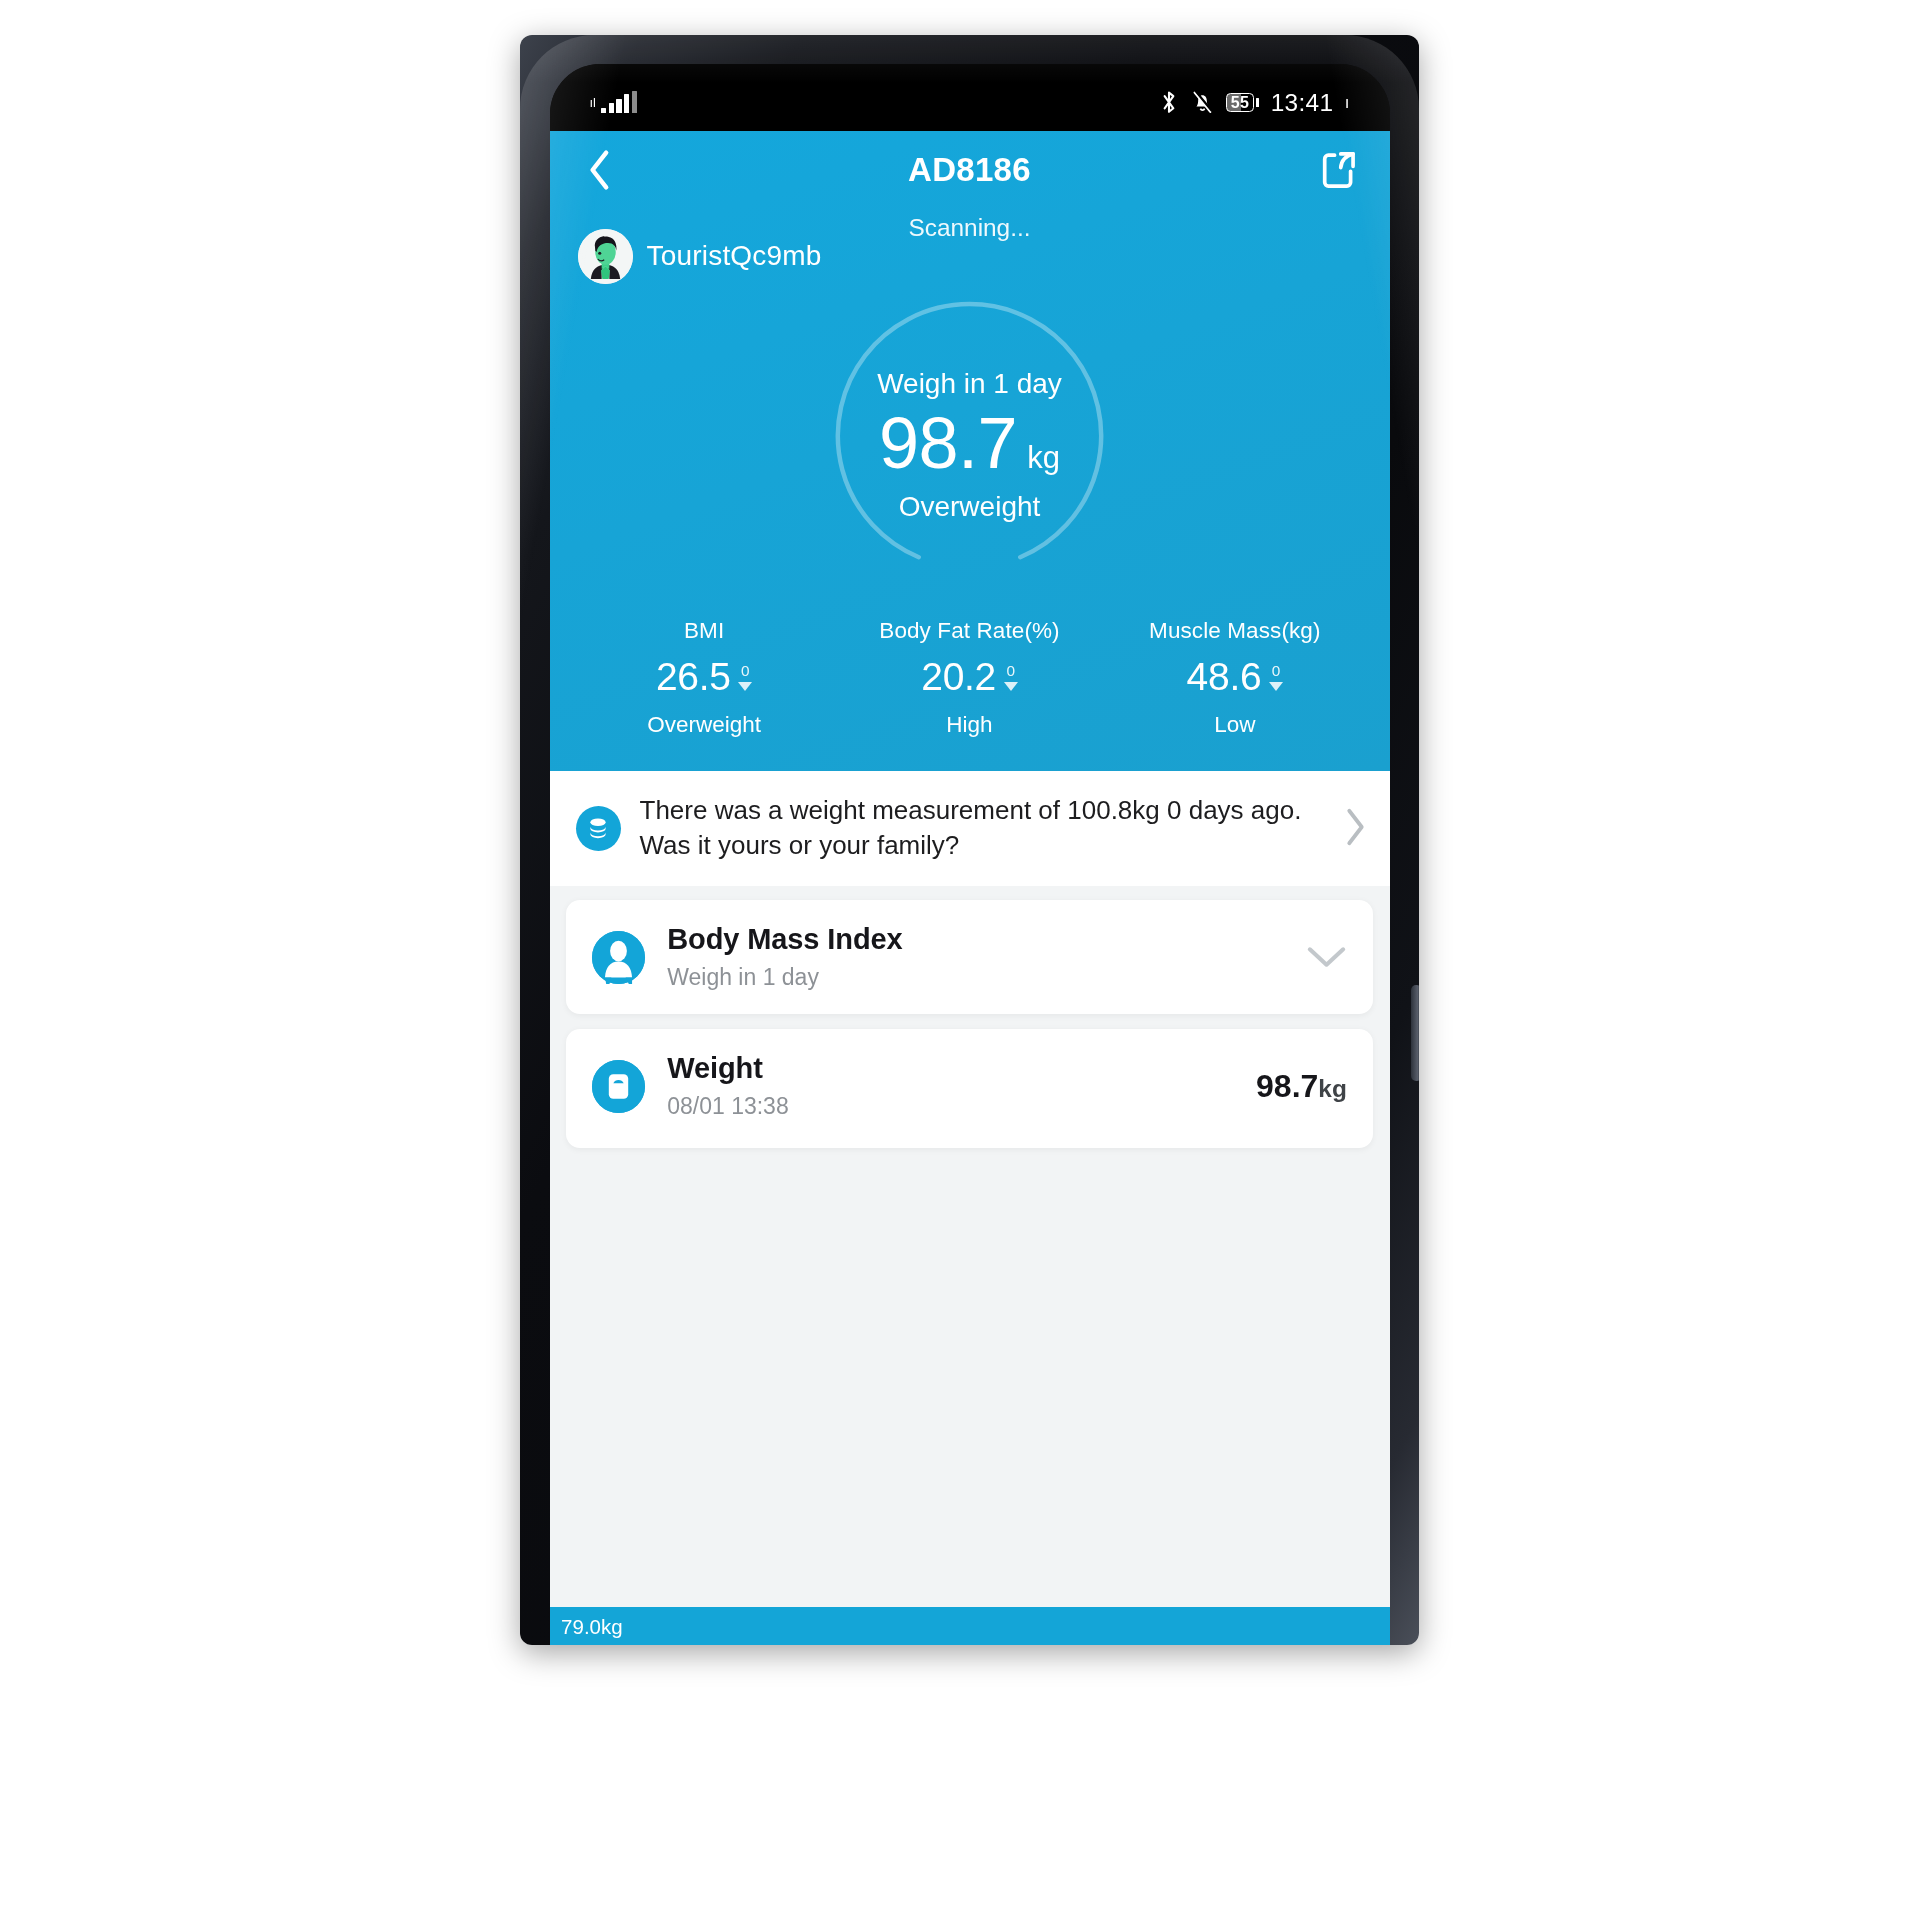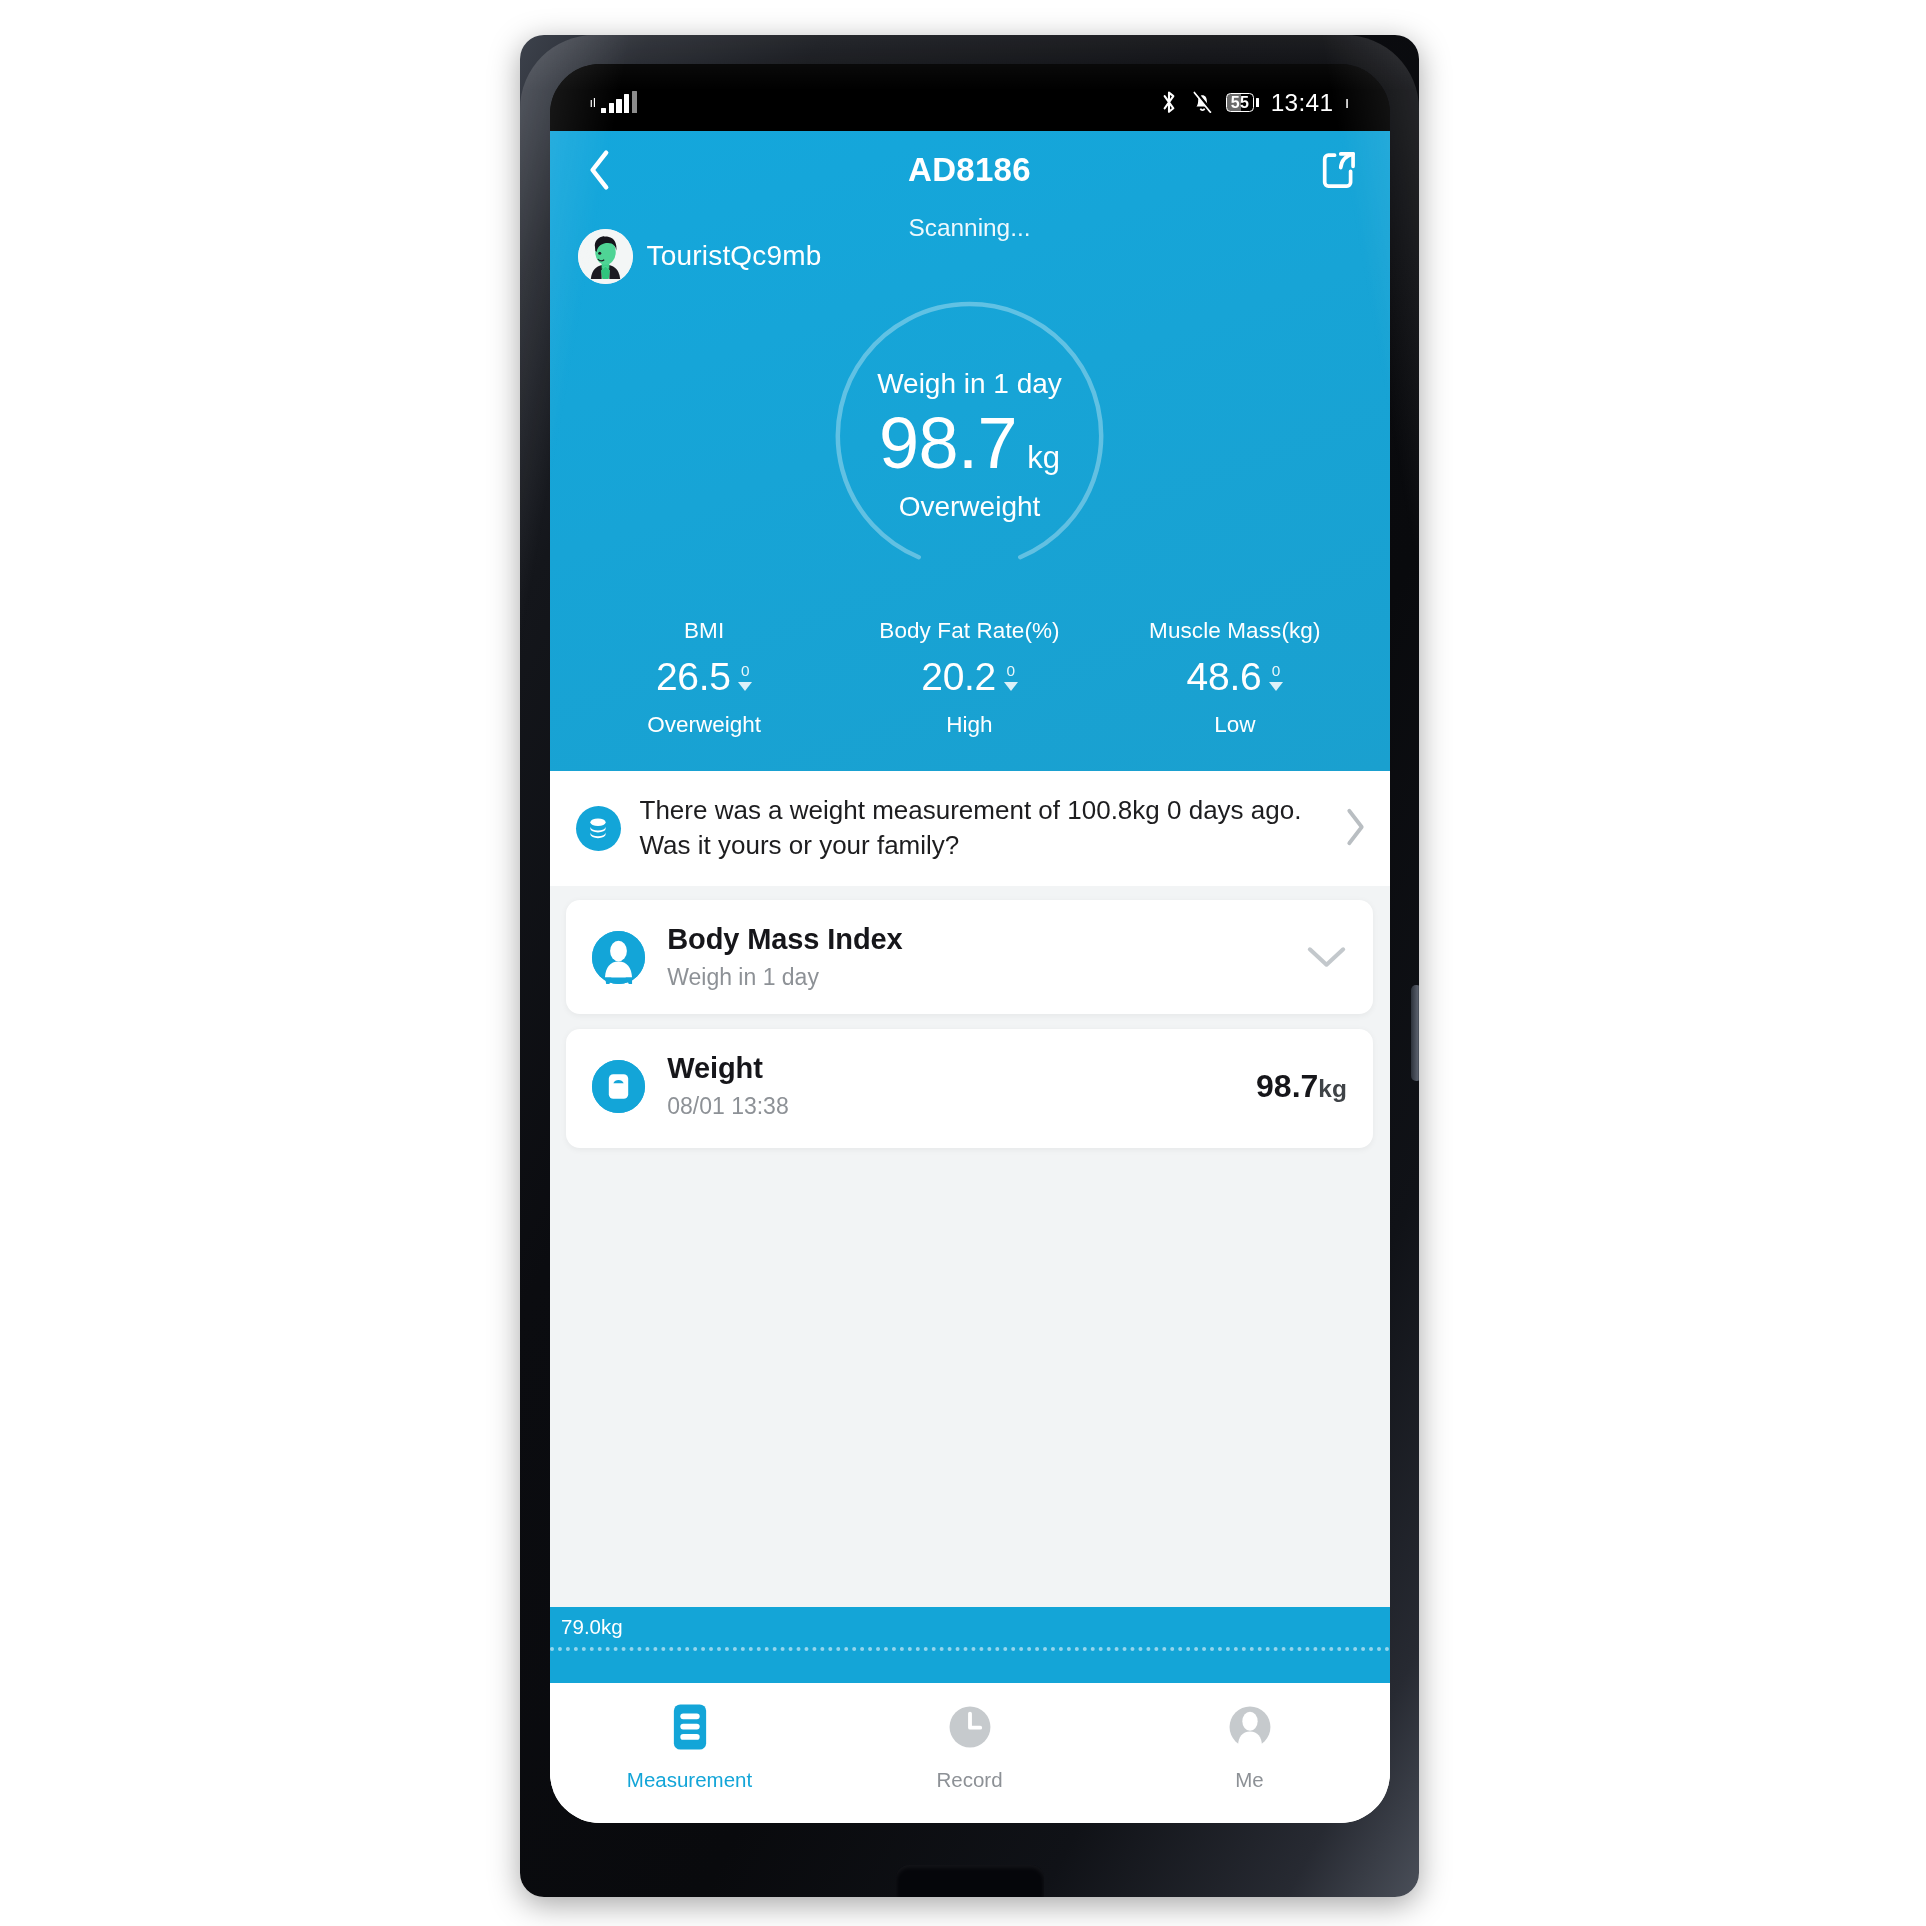--- a/index.html
+++ b/index.html
@@ -14,22 +14,22 @@
   #stage {
     position: relative;
     width: 1926px; height: 1926px;
     background: #ffffff;
   }
 
   
   #phone-case {
     position: absolute;
     left: 520px; top: 35px;
-    width: 899px; height: 1862px;
-    border-radius: 24px;
+    width: 899px; height: 1610px;
+    border-radius: 12px;
     background:
       linear-gradient(118deg, #3d424c 0%, #23262d 7%, #14161b 16%, #0b0c10 36%,
                       #090a0d 62%, #101217 80%, #272a32 93%, #4a4f59 100%);
     box-shadow: 0 7.7px 31px rgba(0,0,0,.35);
     overflow: hidden;
   }
   #phone-case::after{
     content:"";
     position:absolute; left:0; top:0; right:0; bottom:0;
     border-radius:74px;

